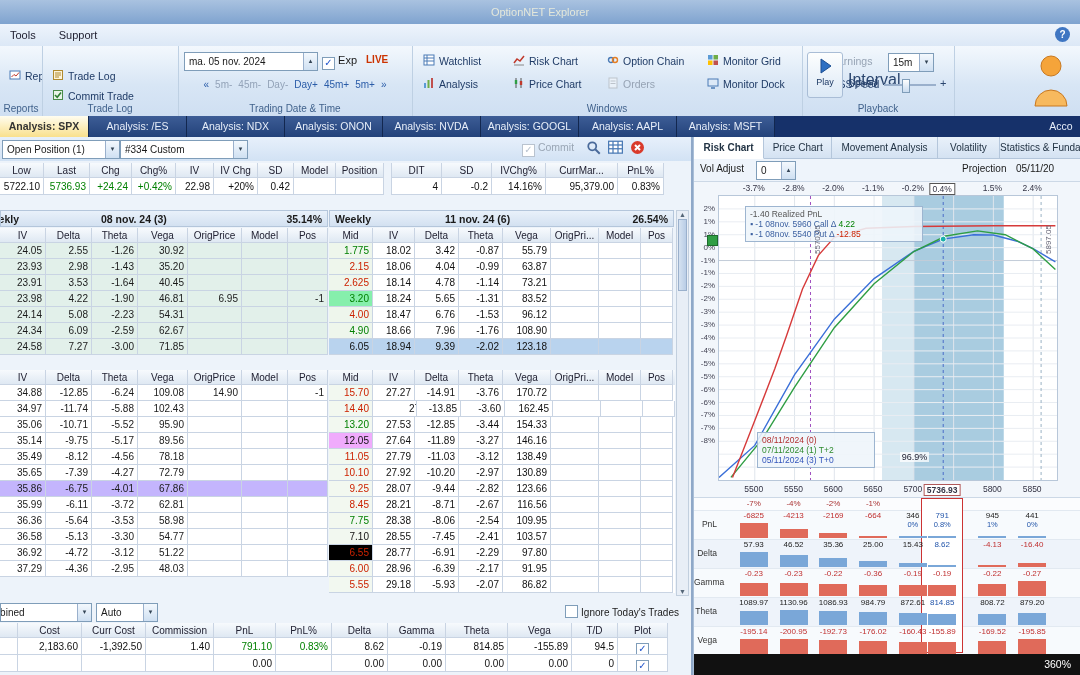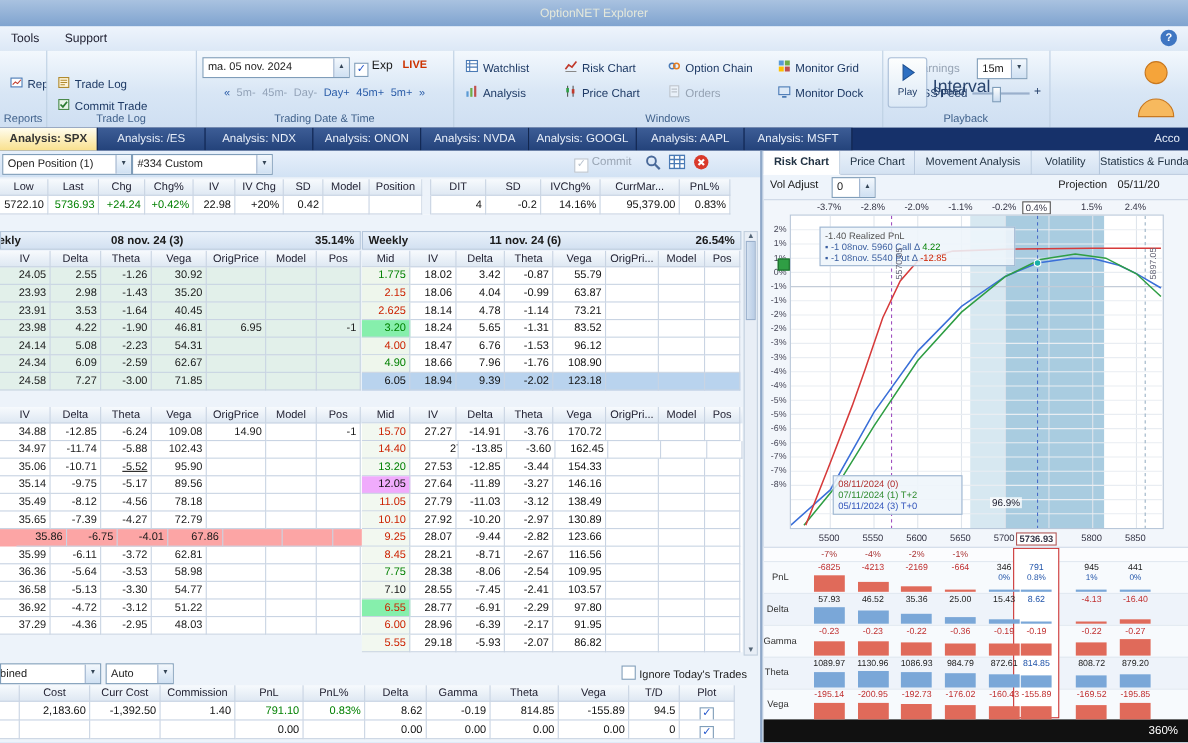--- a/index.html
+++ b/index.html
@@ -503,21 +503,21 @@
         <div class="tcell num" style="width: 46px;">-11.74</div>
         <div class="tcell num" style="width: 46px;">-5.88</div>
         <div class="tcell num" style="width: 50px;">102.43</div>
         <div class="tcell num" style="width: 54px;"></div>
         <div class="tcell num" style="width: 46px;"></div>
         <div class="tcell num" style="width: 40px;"></div>
       </div>
       <div class="trow" style="height: 16px; line-height: 16px; background: rgb(255, 255, 255);">
         <div class="tcell num" style="width: 46px;">35.06</div>
         <div class="tcell num" style="width: 46px;">-10.71</div>
-        <div class="tcell num" style="width: 46px; text-decoration: underline;">-5.52</div>
+        <div class="tcell num" style="width: 46px;">-5.52</div>
         <div class="tcell num" style="width: 50px;">95.90</div>
         <div class="tcell num" style="width: 54px;"></div>
         <div class="tcell num" style="width: 46px;"></div>
         <div class="tcell num" style="width: 40px;"></div>
       </div>
       <div class="trow" style="height: 16px; line-height: 16px; background: rgb(255, 255, 255);">
         <div class="tcell num" style="width: 46px;">35.14</div>
         <div class="tcell num" style="width: 46px;">-9.75</div>
         <div class="tcell num" style="width: 46px;">-5.17</div>
         <div class="tcell num" style="width: 50px;">89.56</div>
@@ -536,21 +536,21 @@
       </div>
       <div class="trow" style="height: 16px; line-height: 16px; background: rgb(255, 255, 255);">
         <div class="tcell num" style="width: 46px;">35.65</div>
         <div class="tcell num" style="width: 46px;">-7.39</div>
         <div class="tcell num" style="width: 46px;">-4.27</div>
         <div class="tcell num" style="width: 50px;">72.79</div>
         <div class="tcell num" style="width: 54px;"></div>
         <div class="tcell num" style="width: 46px;"></div>
         <div class="tcell num" style="width: 40px;"></div>
       </div>
-      <div class="trow" style="height: 16px; line-height: 16px; background: #fca5a5; padding-left: 15px;">
+      <div class="trow" style="height: 16px; line-height: 16px; background: #c4b5fd;">
         <div class="tcell num" style="width: 46px;">35.86</div>
         <div class="tcell num" style="width: 46px;">-6.75</div>
         <div class="tcell num" style="width: 46px;">-4.01</div>
         <div class="tcell num" style="width: 50px;">67.86</div>
         <div class="tcell num" style="width: 54px;"></div>
         <div class="tcell num" style="width: 46px;"></div>
         <div class="tcell num" style="width: 40px;"></div>
       </div>
       <div class="trow" style="height: 16px; line-height: 16px; background: rgb(255, 255, 255);">
         <div class="tcell num" style="width: 46px;">35.99</div>
@@ -703,21 +703,21 @@
         <div class="tcell num" style="width: 44px; color: rgb(17, 17, 17); background: rgb(242, 248, 240);">7.10</div>
         <div class="tcell num" style="width: 42px; color: rgb(17, 17, 17);">28.55</div>
         <div class="tcell num" style="width: 44px; color: rgb(17, 17, 17);">-7.45</div>
         <div class="tcell num" style="width: 44px; color: rgb(17, 17, 17);">-2.41</div>
         <div class="tcell num" style="width: 48px; color: rgb(17, 17, 17);">103.57</div>
         <div class="tcell num" style="width: 48px; color: rgb(17, 17, 17);"></div>
         <div class="tcell num" style="width: 42px; color: rgb(17, 17, 17);"></div>
         <div class="tcell num" style="width: 32px; color: rgb(17, 17, 17);"></div>
       </div>
       <div class="trow" style="height: 16px; line-height: 16px; background: rgb(255, 255, 255);">
-        <div class="tcell num" style="width: 44px; color: rgb(204, 34, 0); background: #86efac;">6.55</div>
+        <div class="tcell num" style="width: 44px; color: rgb(204, 34, 0); background: #000000;">6.55</div>
         <div class="tcell num" style="width: 42px; color: rgb(17, 17, 17);">28.77</div>
         <div class="tcell num" style="width: 44px; color: rgb(17, 17, 17);">-6.91</div>
         <div class="tcell num" style="width: 44px; color: rgb(17, 17, 17);">-2.29</div>
         <div class="tcell num" style="width: 48px; color: rgb(17, 17, 17);">97.80</div>
         <div class="tcell num" style="width: 48px; color: rgb(17, 17, 17);"></div>
         <div class="tcell num" style="width: 42px; color: rgb(17, 17, 17);"></div>
         <div class="tcell num" style="width: 32px; color: rgb(17, 17, 17);"></div>
       </div>
       <div class="trow" style="height: 16px; line-height: 16px; background: rgb(255, 255, 255);">
         <div class="tcell num" style="width: 44px; color: rgb(204, 34, 0); background: rgb(242, 248, 240);">6.00</div>

